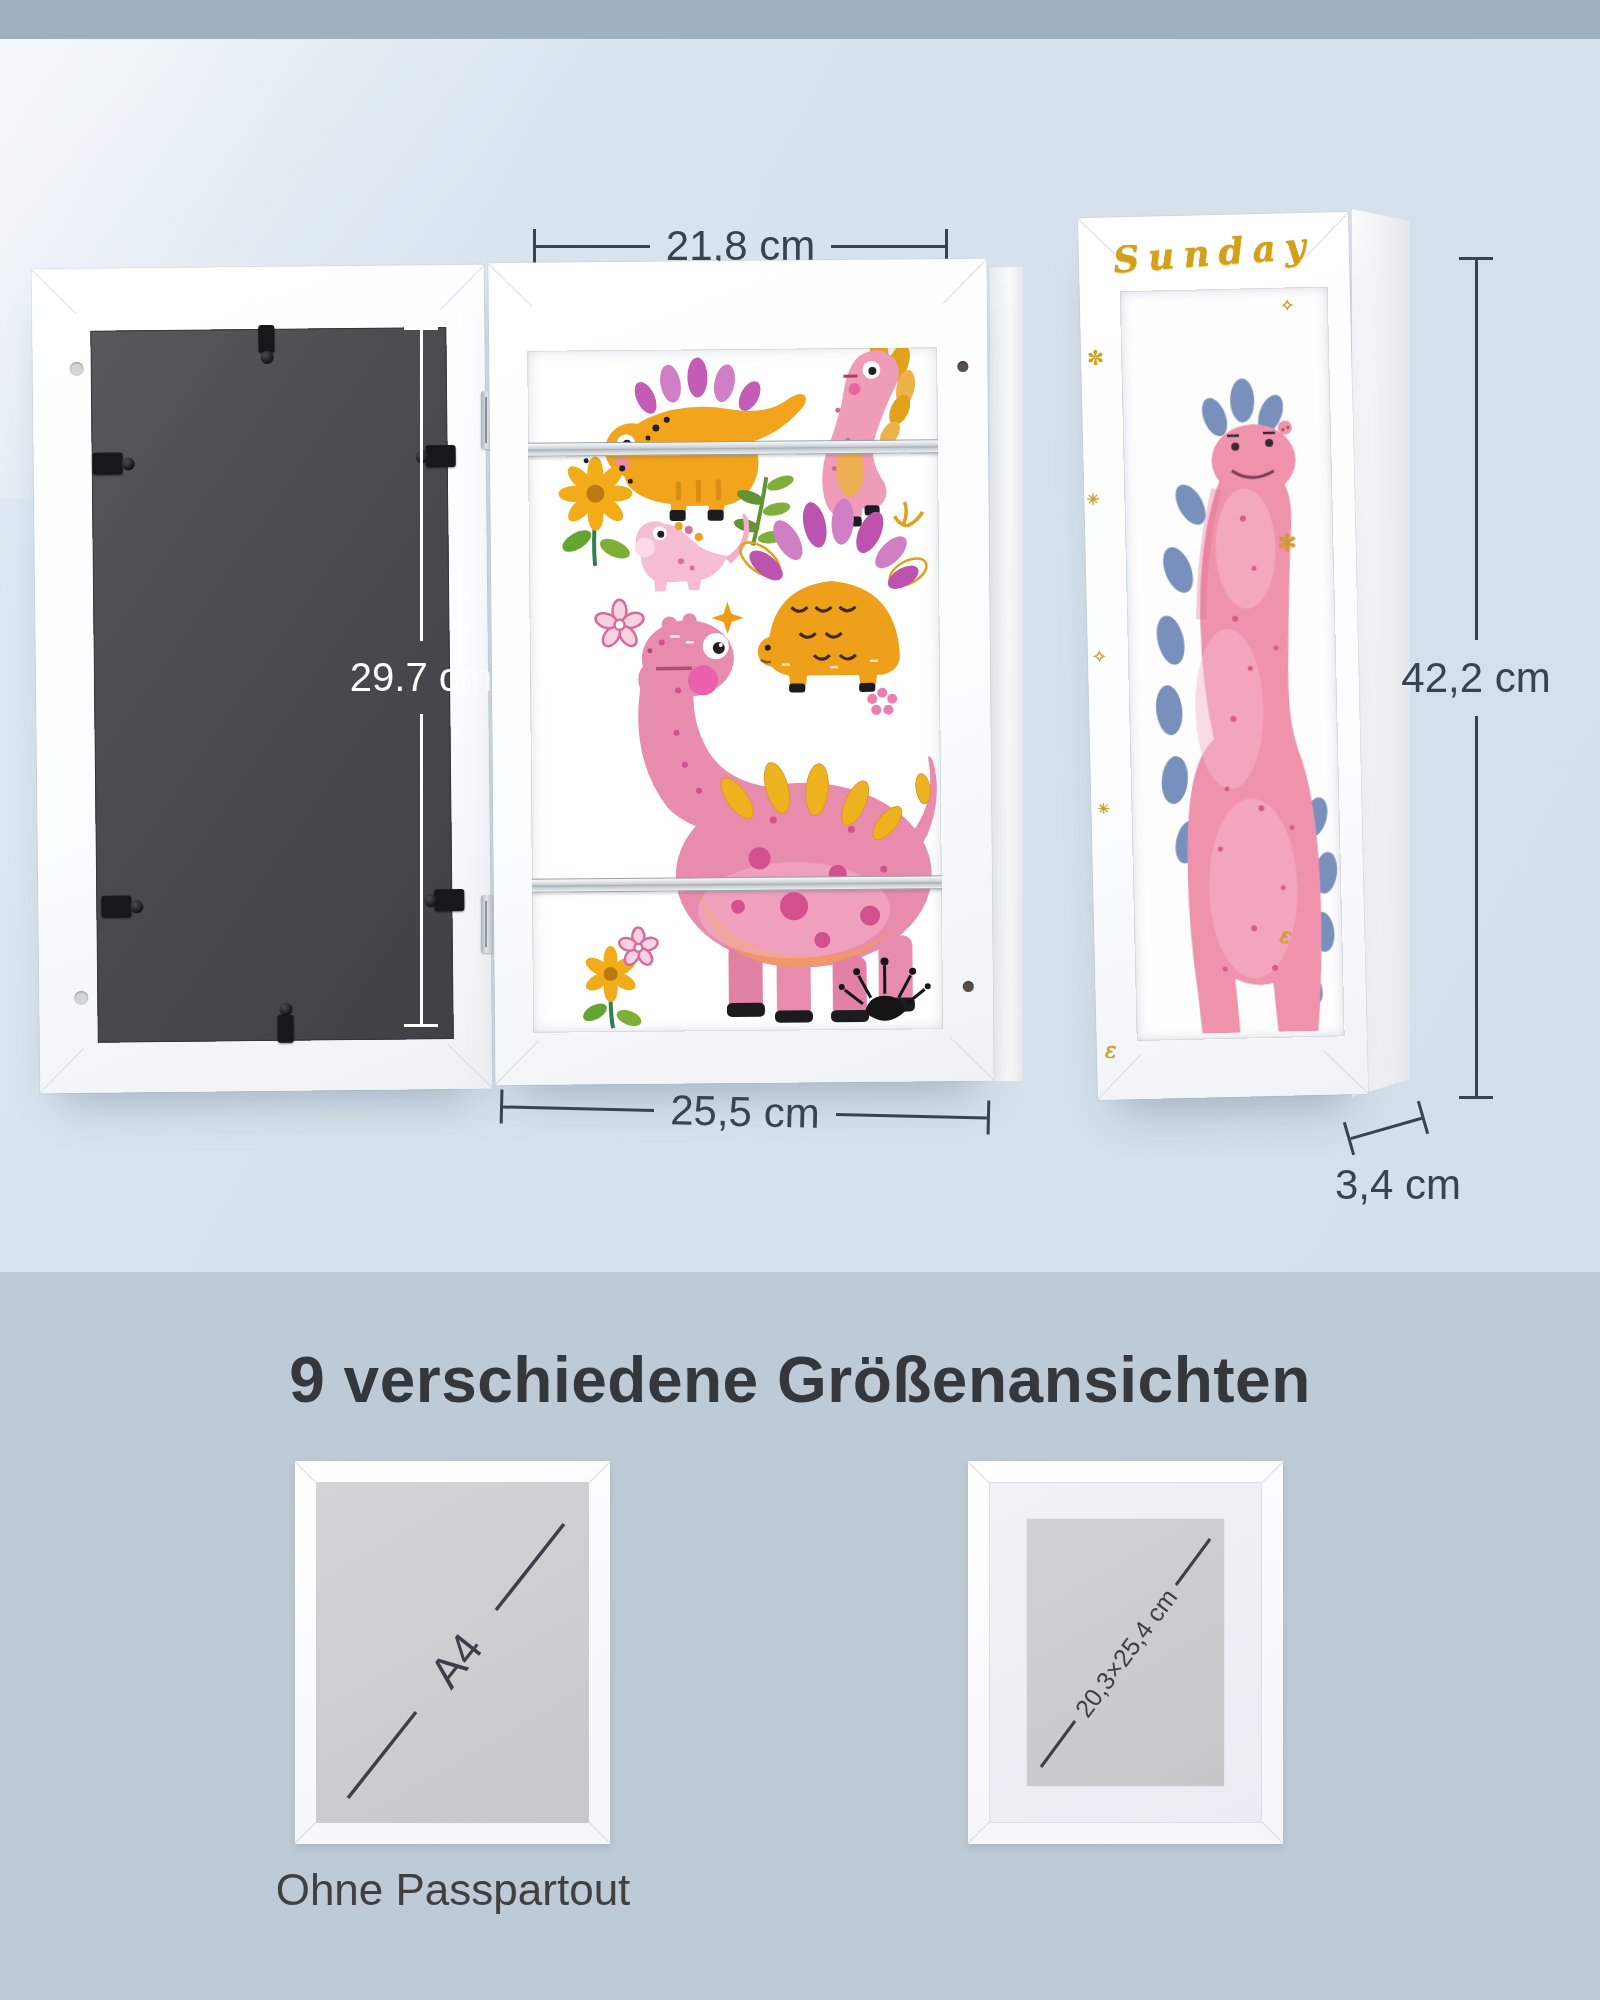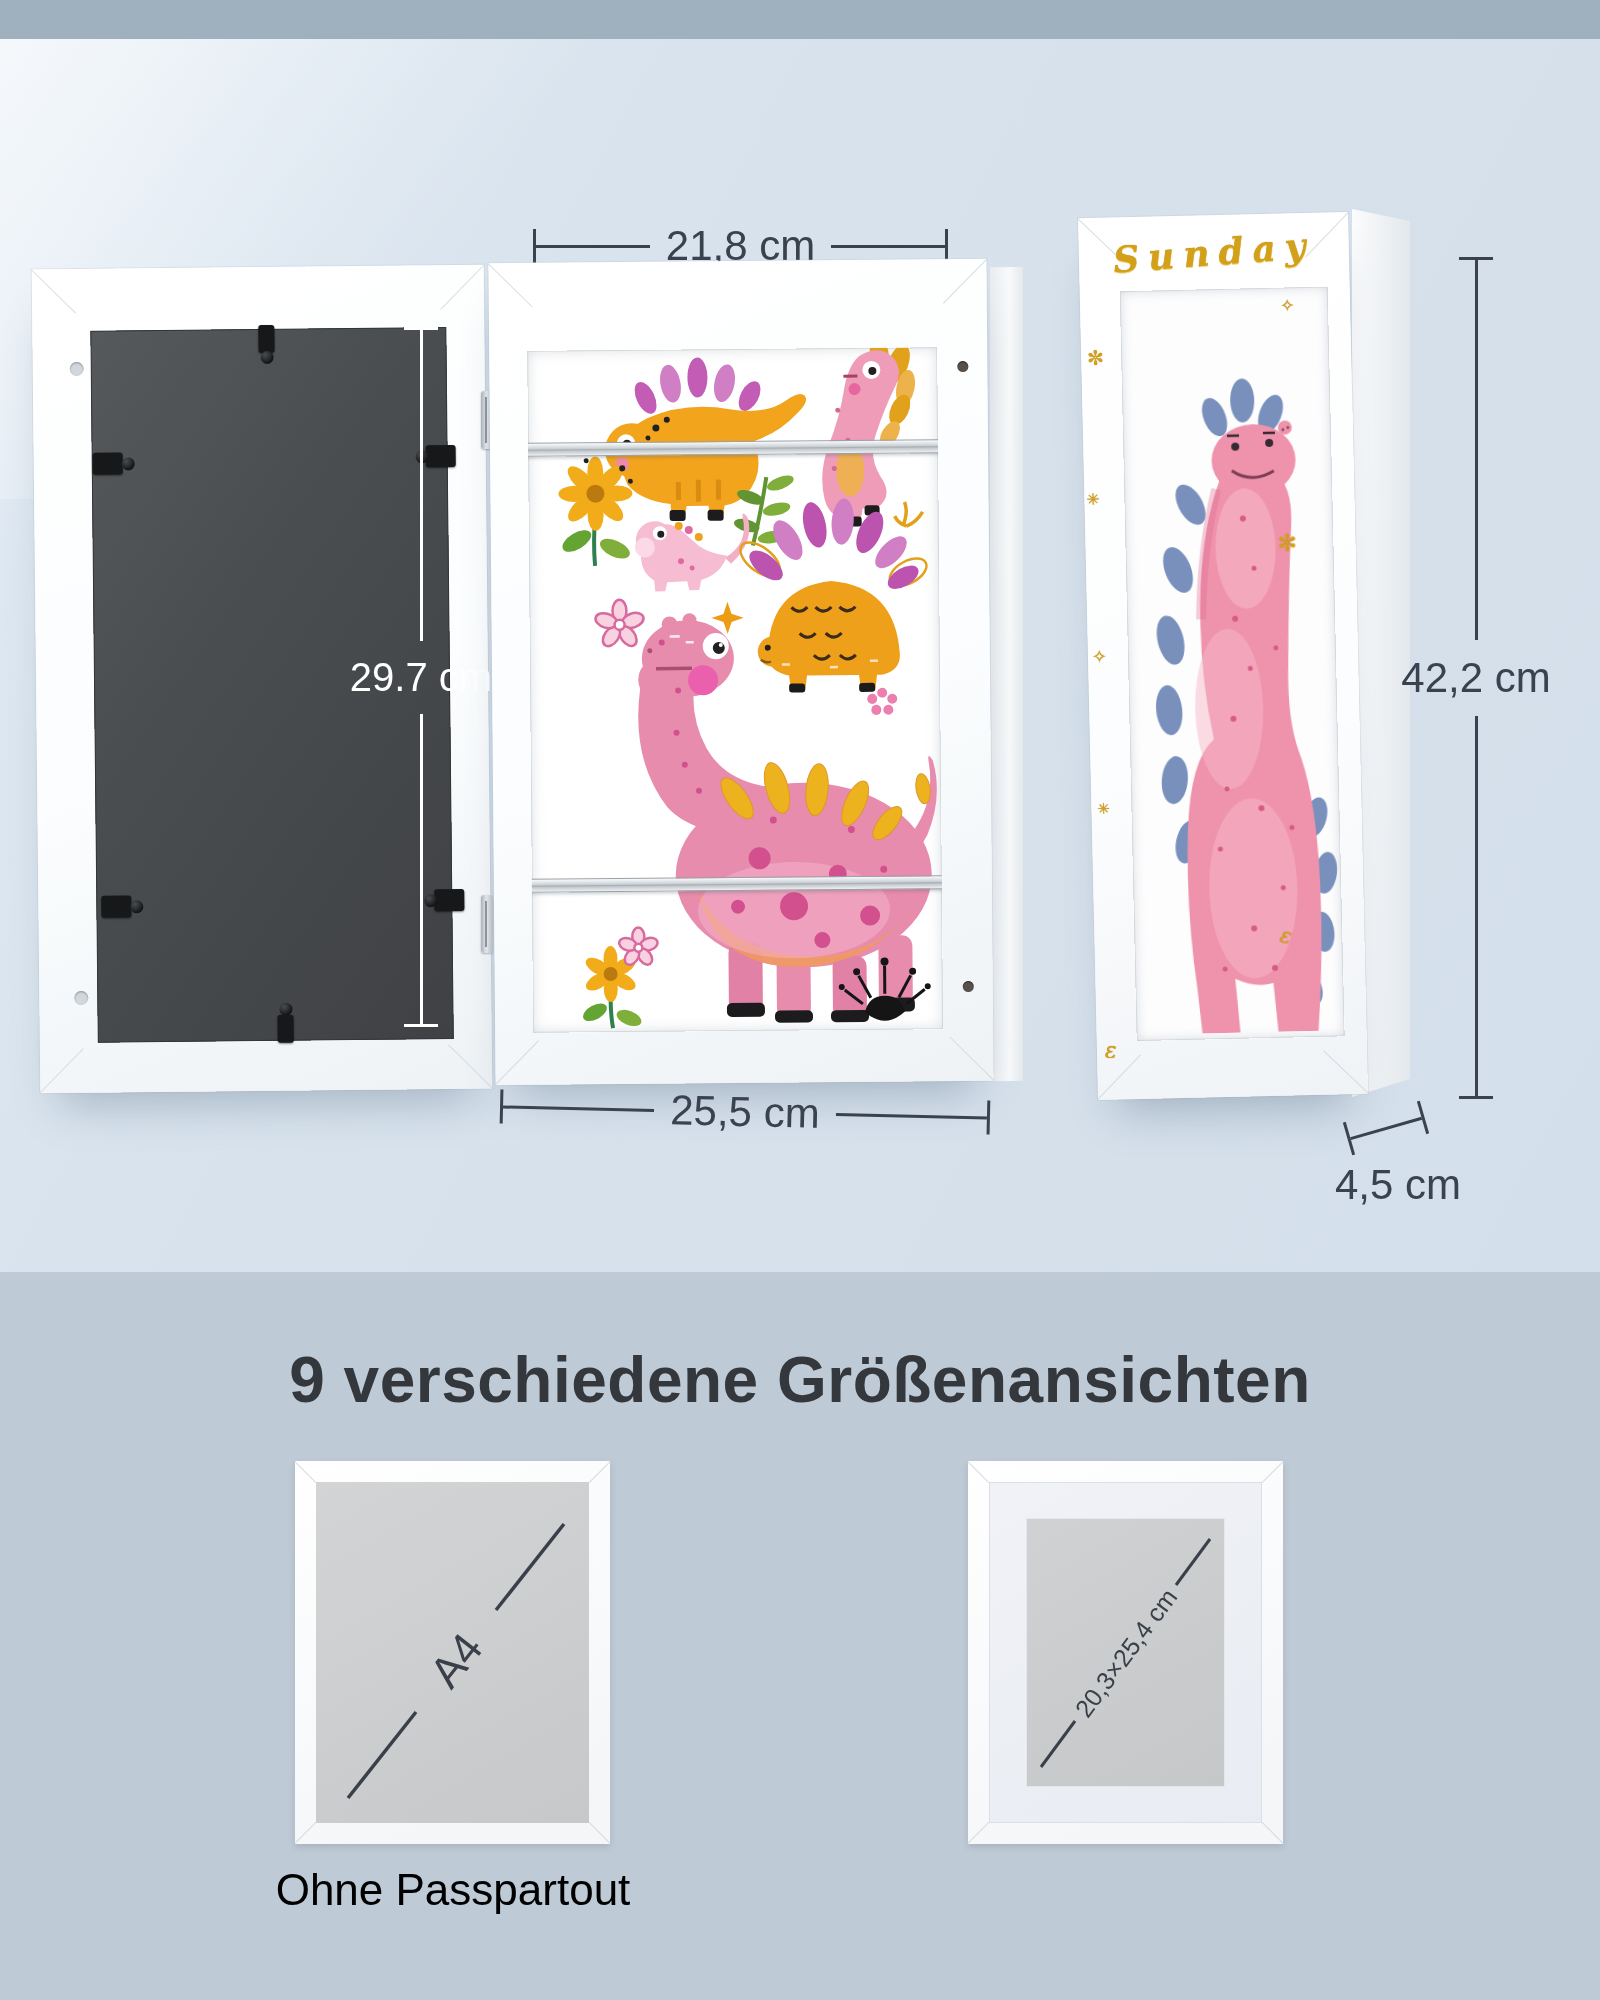--- a/index.html
+++ b/index.html
@@ -86,21 +86,21 @@
   .mini-frame .miter{background:rgba(210,216,222,.9);}
   .mini-frame .m-tl,.mini-frame .m-tr,.mini-frame .m-bl,.mini-frame .m-br{width:30px;}
   .mini-inner{position:absolute;inset:21px;background:linear-gradient(150deg,#d2d4d5,#c6c8c9);}
   .mini-inner svg{position:absolute;left:0;top:0;width:100%;height:100%;}
   .mat{position:absolute;inset:21px;background:linear-gradient(150deg,#f0f2f7,#e9ecf2);
     box-shadow:inset 0 0 0 1px #dcdfe7;}
   .mat-core{position:absolute;left:38px;top:37px;right:38px;bottom:37px;
     background:linear-gradient(150deg,#cfd1d2,#c5c7c8);box-shadow:0 0 0 1px #e4e7ec;}
   .mat-core svg{position:absolute;left:0;top:0;width:100%;height:100%;}
   .caption{position:absolute;width:560px;text-align:center;top:593px;
-    font-size:44px;color:#000000;}
+    font-size:44px;color:#404040;}
   .note{position:absolute;width:720px;text-align:center;top:660px;
     font-size:30px;color:#3c4147;}
   .svgtext{font-family:"Liberation Sans",sans-serif;fill:#394049;}
 </style>
 </head>
 <body>
 
 <div class="canvas">
 
   <div class="top-section">
@@ -460,21 +460,21 @@
       <div class="lbl">42,2 cm</div>
       <div class="line"></div>
       <div class="tick"></div>
     </div>
 
     <div class="dim-h" style="left:1346px;top:1072px;width:80px;transform:rotate(-16deg);">
       <div class="tick"></div>
       <div class="line"></div>
       <div class="tick"></div>
     </div>
-    <div style="position:absolute;left:1318px;top:1122px;width:160px;text-align:center;font-size:42px;color:#39424e;">4,5 cm</div>
+    <div style="position:absolute;left:1318px;top:1122px;width:160px;text-align:center;font-size:42px;color:#39424e;">3,4 cm</div>
   </div>
 
   <div class="bottom-section">
     <div class="heading">9 verschiedene Größenansichten</div>
 
     <div class="mini-frame" style="left:295px;">
       <div class="miter m-tl"></div>
       <div class="miter m-tr"></div>
       <div class="miter m-bl"></div>
       <div class="miter m-br"></div>

